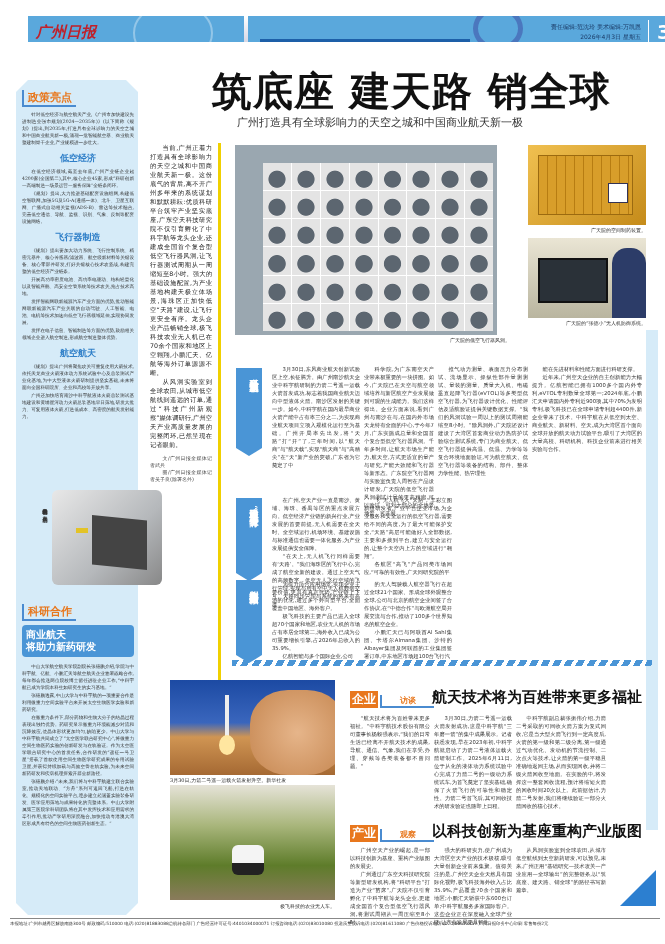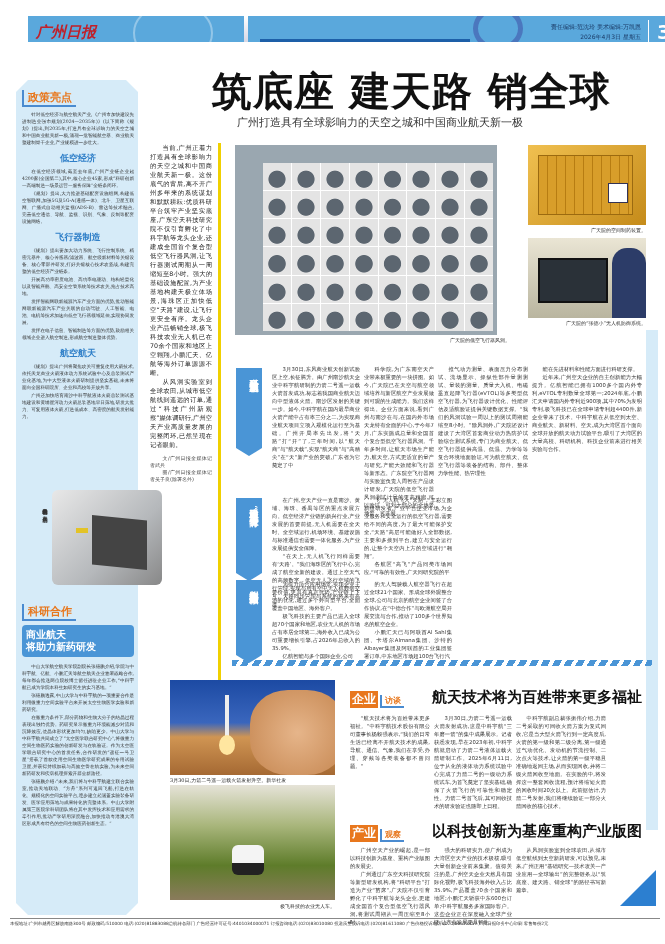--- a/index.html
+++ b/index.html
@@ -47,21 +47,21 @@
   .sec-tab::after { content: ""; position: absolute; left: 0; bottom: -8px; border-left: 13px solid transparent; border-right: 13px solid transparent; border-top: 8px solid #4a95d6; }
   .col { position: absolute; font-size: 5.3px; line-height: 8px; color: #333; text-indent: 2em; text-align: justify; font-family: "DejaVu Sans", sans-serif; }
   .dash-sep { position: absolute; left: 232px; top: 660px; width: 420px; height: 6px; background: repeating-linear-gradient(120deg,#4a95d6 0 6px,transparent 6px 10px); }
   .photo-rocket { position: absolute; left: 170px; top: 680px; width: 165px; height: 95px; background: linear-gradient(180deg,#1c4aa3 0%,#3a66bd 45%,#d09553 60%,#a56933 100%); overflow: hidden; }
   .photo-rocket .rocket { position: absolute; left: 55px; top: 15px; width: 4px; height: 45px; background: #eee; }
   .photo-rocket .flame { position: absolute; left: 49px; top: 55px; width: 16px; height: 20px; background: #ffe6a0; border-radius: 50%; }
   .photo-rocket .smoke { position: absolute; left: 80px; top: 10px; width: 95px; height: 85px; background: radial-gradient(circle,#e6b58a,#c58650); border-radius: 40%; }
   .photo-farm { position: absolute; left: 170px; top: 785px; width: 165px; height: 115px; background: linear-gradient(180deg,#e6e3d8 0%,#a9b67c 35%,#5e7c2a 70%,#8a7b5c 100%); overflow: hidden; }
   .photo-farm .robot { position: absolute; left: 62px; top: 60px; width: 32px; height: 30px; background: #f4f4f4; border-bottom: 12px solid #222; border-radius: 6px; }
   .sub-tag { display: inline-block; font-size: 12px; color: #fff; background: #e8771d; font-weight: bold; padding: 0 2px; margin-right: 2px; font-family: "DejaVu Sans", sans-serif; }
-  .sub-tag2 { display: inline-block; font-size: 8px; color: #e8771d; border-left: 2px solid #4a8bd0; border-bottom: 2px solid #4a8bd0; font-weight: bold; padding: 0 3px; font-family: "DejaVu Sans", sans-serif; }
+  .sub-tag2 { display: inline-block; font-size: 8px; color: #e8771d; border-left: 2px solid #4a8bd0; border-bottom: 2px solid #4a8bd0; font-weight: bold; padding: 0 18px; font-family: "DejaVu Sans", sans-serif; }
   .art-head { position: absolute; font-size: 15px; font-weight: bold; color: #111; }
   .footer-line { position: absolute; left: 10px; top: 918px; width: 650px; height: 1px; background: #888; }
   .footer { position: absolute; left: 10px; top: 921px; width: 650px; font-size: 4.4px; color: #333; white-space: nowrap; overflow: hidden; font-family: "DejaVu Sans", sans-serif; }
   .tri { position: absolute; left: 620px; top: 870px; width: 0; height: 0; border-left: 36px solid transparent; border-bottom: 36px solid #2c7fd0; }
 </style>
 </head>
 <body>
 
 <div class="masthead">
   <span class="logo">广州日报</span>

